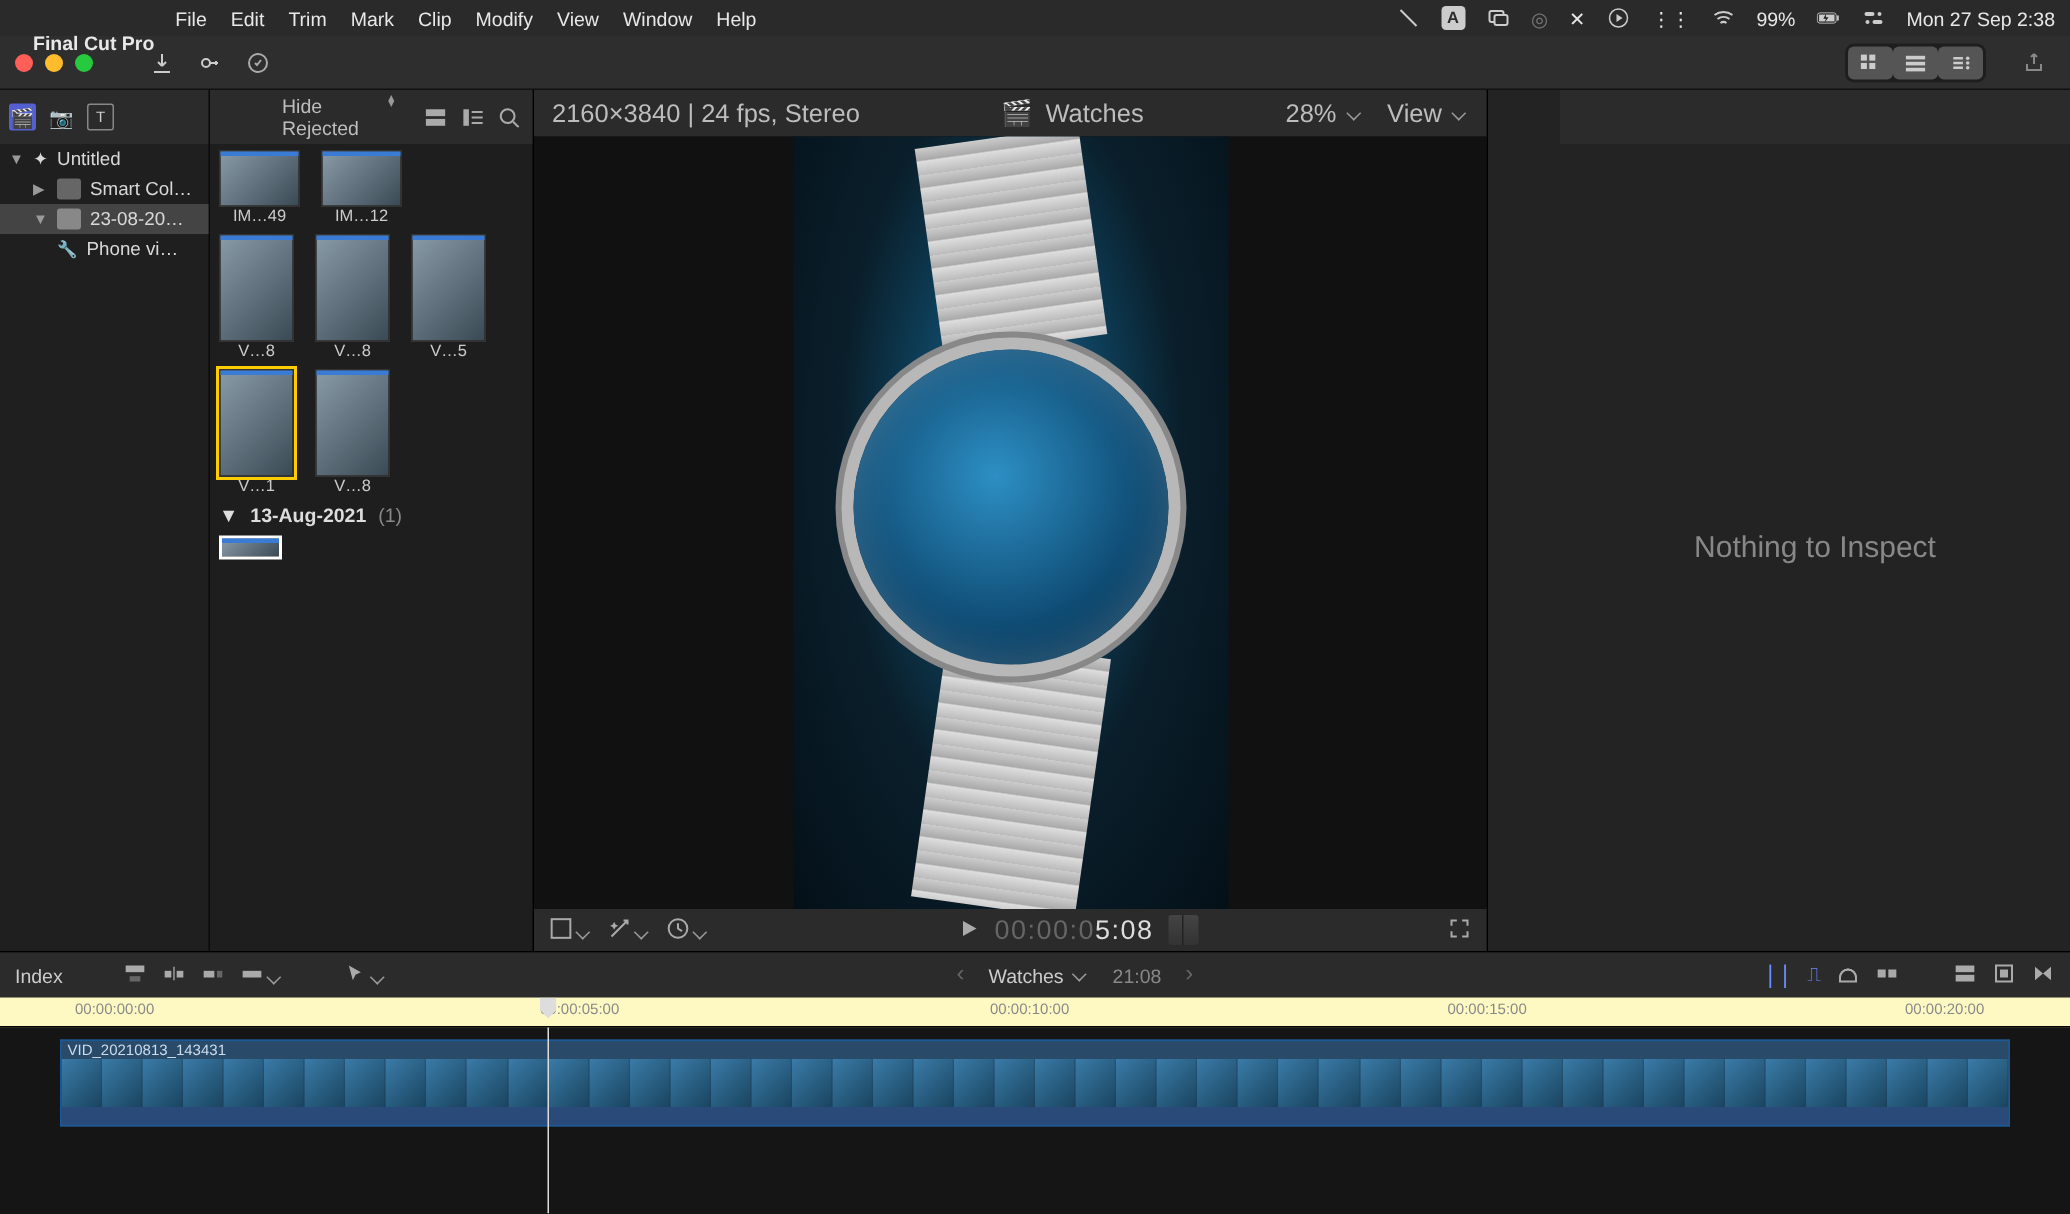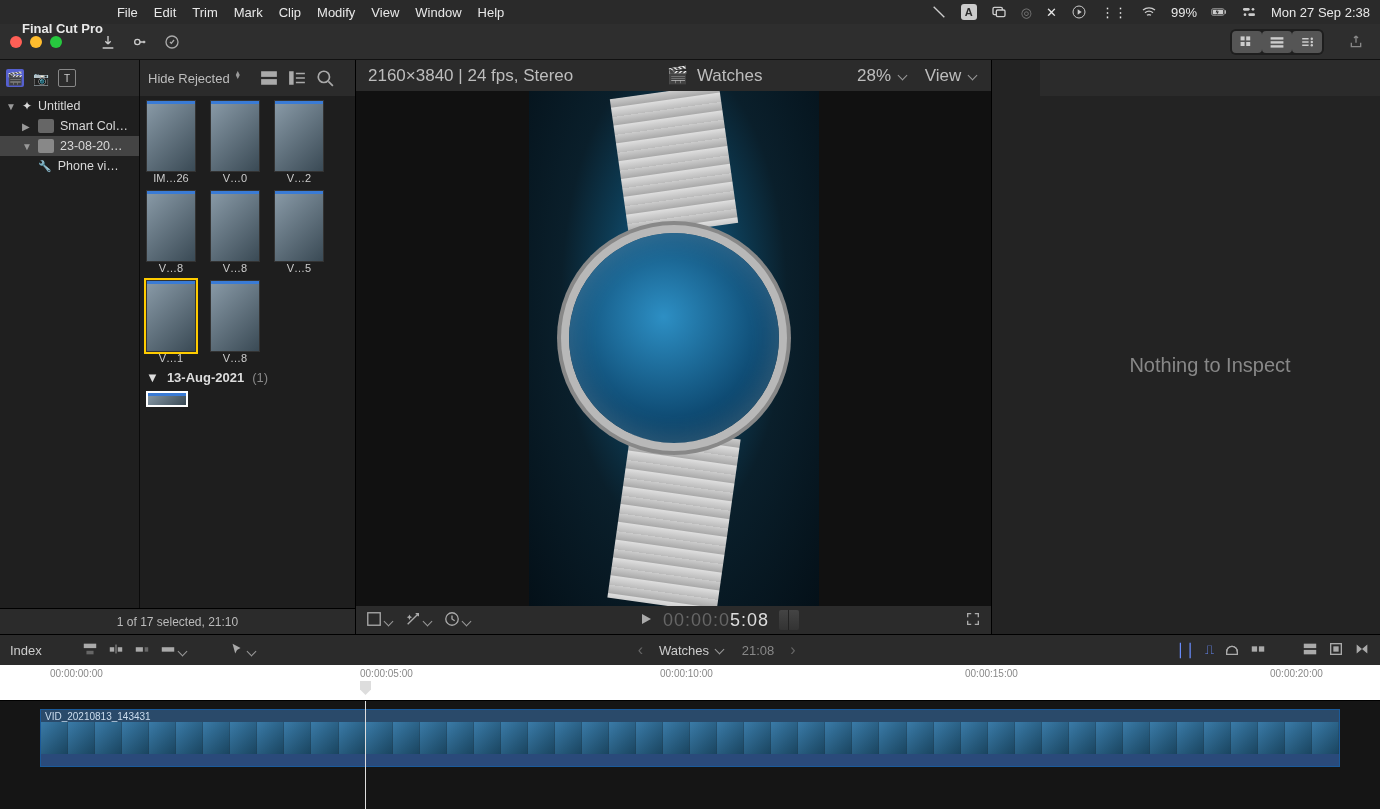--- a/index.html
+++ b/index.html
@@ -15,21 +15,21 @@
 .menubar svg { width:16px; height:16px; fill:#ccc; }
 
 
 .toolbar { height:36px; background:#2e2e2e; display:flex; align-items:center; padding:0 10px; border-bottom:1px solid #111; }
 .traffic { width:12px; height:12px; border-radius:50%; margin-right:8px; }
 .tr-red{background:#ff5f56;} .tr-yellow{background:#ffbd2e;} .tr-green{background:#27c93f;}
 .tb-btn { width:28px; height:22px; display:flex; align-items:center; justify-content:center; margin-left:4px; border-radius:4px; }
 .segmented { display:flex; background:#1e1e1e; border-radius:6px; padding:2px; }
 .seg-btn { width:30px; height:22px; display:flex; align-items:center; justify-content:center; border-radius:4px; }
 .seg-btn.on { background:#555; }
-.hide-rej { display:flex; align-items:flex-start; gap:4px; }
+.hide-rej { display:flex; align-items:flex-start; gap:4px;margin-left:40px; }
 .tiny-icon { width:18px; height:18px; display:flex; align-items:center; justify-content:center; }
 .sidebar { width:140px; background:#1f1f1f; border-right:1px solid #0a0a0a; padding-top:0; }
 .sb-row { display:flex; align-items:center; padding:3px 6px; font-size:12.5px; color:#d8d8d8; gap:6px; }
 .sb-row.sel { background:#444; }
 .sb-row .disc { width:10px; font-size:10px; color:#999; }
 .sb-row .ic { width:16px; height:14px; background:#666; border-radius:2px; }
 .sb-row.indent { padding-left:22px; }
 
 
 .workspace { display:flex; height:calc(809px - 24px - 36px - 175px); }
@@ -64,21 +64,21 @@
 .timecode { font-family:ui-monospace,Menlo,monospace; font-size:18px; color:#666; letter-spacing:1px;}
 .timecode .frame{color:#ddd;text-align:right;}
 
 .inspector-pane { width:388px; display:flex; flex-direction:column; background:#232323;padding-left:48px;}
 .inspector-body { flex:1; display:flex; align-items:center; justify-content:center; color:#888; font-size:20px;}
 
 
 .timeline { height:175px; background:#1f1f1f; border-top:1px solid #000; display:flex; flex-direction:column;}
 .tl-head { height:30px; background:#2b2b2b; display:flex; align-items:center; padding:0 10px; gap:10px;}
 .tl-head .center{flex:1;display:flex;align-items:center;justify-content:center;gap:16px;}
-.tl-ruler { height:36px; background:#ffffff; position:relative; border-bottom:1px solid #000; font-size:10px; color:#888;}
+.tl-ruler { height:20px; background:#fef9c3; position:relative; border-bottom:1px solid #000; font-size:10px; color:#888;}
 .tl-ruler .tick{position:absolute;top:3px;}
 .tl-body { flex:1; background:#151515; position:relative; padding:8px 40px 0 40px;}
 .clip { height:58px; background:#2a4a6a; border:1px solid #1a5a9a; position:relative; overflow:hidden;}
 .clip-label{position:absolute;top:1px;left:4px;font-size:10px;color:#cde;z-index:2;}
 .clip-audio{position:absolute;bottom:0;left:0;right:0;height:12px;background:#2a4a7a;}
 .clip-frames{position:absolute;top:12px;left:0;right:0;bottom:12px;display:flex;}
 .clip-frames div{flex:1;background:linear-gradient(135deg,#3a7ba8,#1a4560);border-right:1px solid rgba(0,0,0,.3);}
 .playhead{position:absolute;top:0;bottom:0;width:1px;background:#ddd;left:365px;}
 .playhead::before{content:"";position:absolute;top:-20px;left:-5px;width:11px;height:14px;background:#ddd;clip-path:polygon(0 0,100% 0,100% 60%,50% 100%,0 60%);}
 
@@ -256,31 +256,27 @@
             <span class="ic" style="background:#888"></span>
             <span>23-08-20…</span>
           </div>
         <div class="sb-row" style="padding-left:38px">
             <span style="font-size:11px">🔧</span>
             <span>Phone vi…</span>
           </div>
       </div>
       <div class="browser">
         <div class="thumb-row">
-          <div class="thumb tall">
-              <div class="img"></div>
-              <span>IM…26</span>
-            </div>
-          <div class="thumb tall">
-              <div class="img"></div>
-              <span>V…0</span>
-            </div>
-          <div class="thumb tall">
-              <div class="img"></div>
-              <span>V…2</span>
+          <div class="thumb">
+              <div class="img"></div>
+              <span>IM…49</span>
+            </div>
+          <div class="thumb">
+              <div class="img"></div>
+              <span>IM…12</span>
             </div>
         </div>
         <div class="thumb-row">
           <div class="thumb tall">
               <div class="img"></div>
               <span>V…8</span>
             </div>
           <div class="thumb tall">
               <div class="img"></div>
               <span>V…8</span>
@@ -305,23 +301,20 @@
             <span>13-Aug-2021</span>
             <span class="count">(1)</span>
           </div>
         <div class="thumb-row">
             <div class="thumb">
               <div class="img" style="height:16px;width:42px;border:2px solid #fff"></div>
             </div>
           </div>
       </div>
     </div>
-    <div class="lib-status">
-        <span>1 of 17 selected, 21:10</span>
-      </div>
   </div>
 
   <div class="viewer-pane">
     <div class="viewer-head">
       <span>2160×3840 | 24 fps, Stereo</span>
       <span class="gap"></span>
       <span style="margin-right:8px">🎬</span>
       <span>Watches</span>
       <span class="gap"></span>
       <span><span>28%</span> <span class="chev"></span></span>

